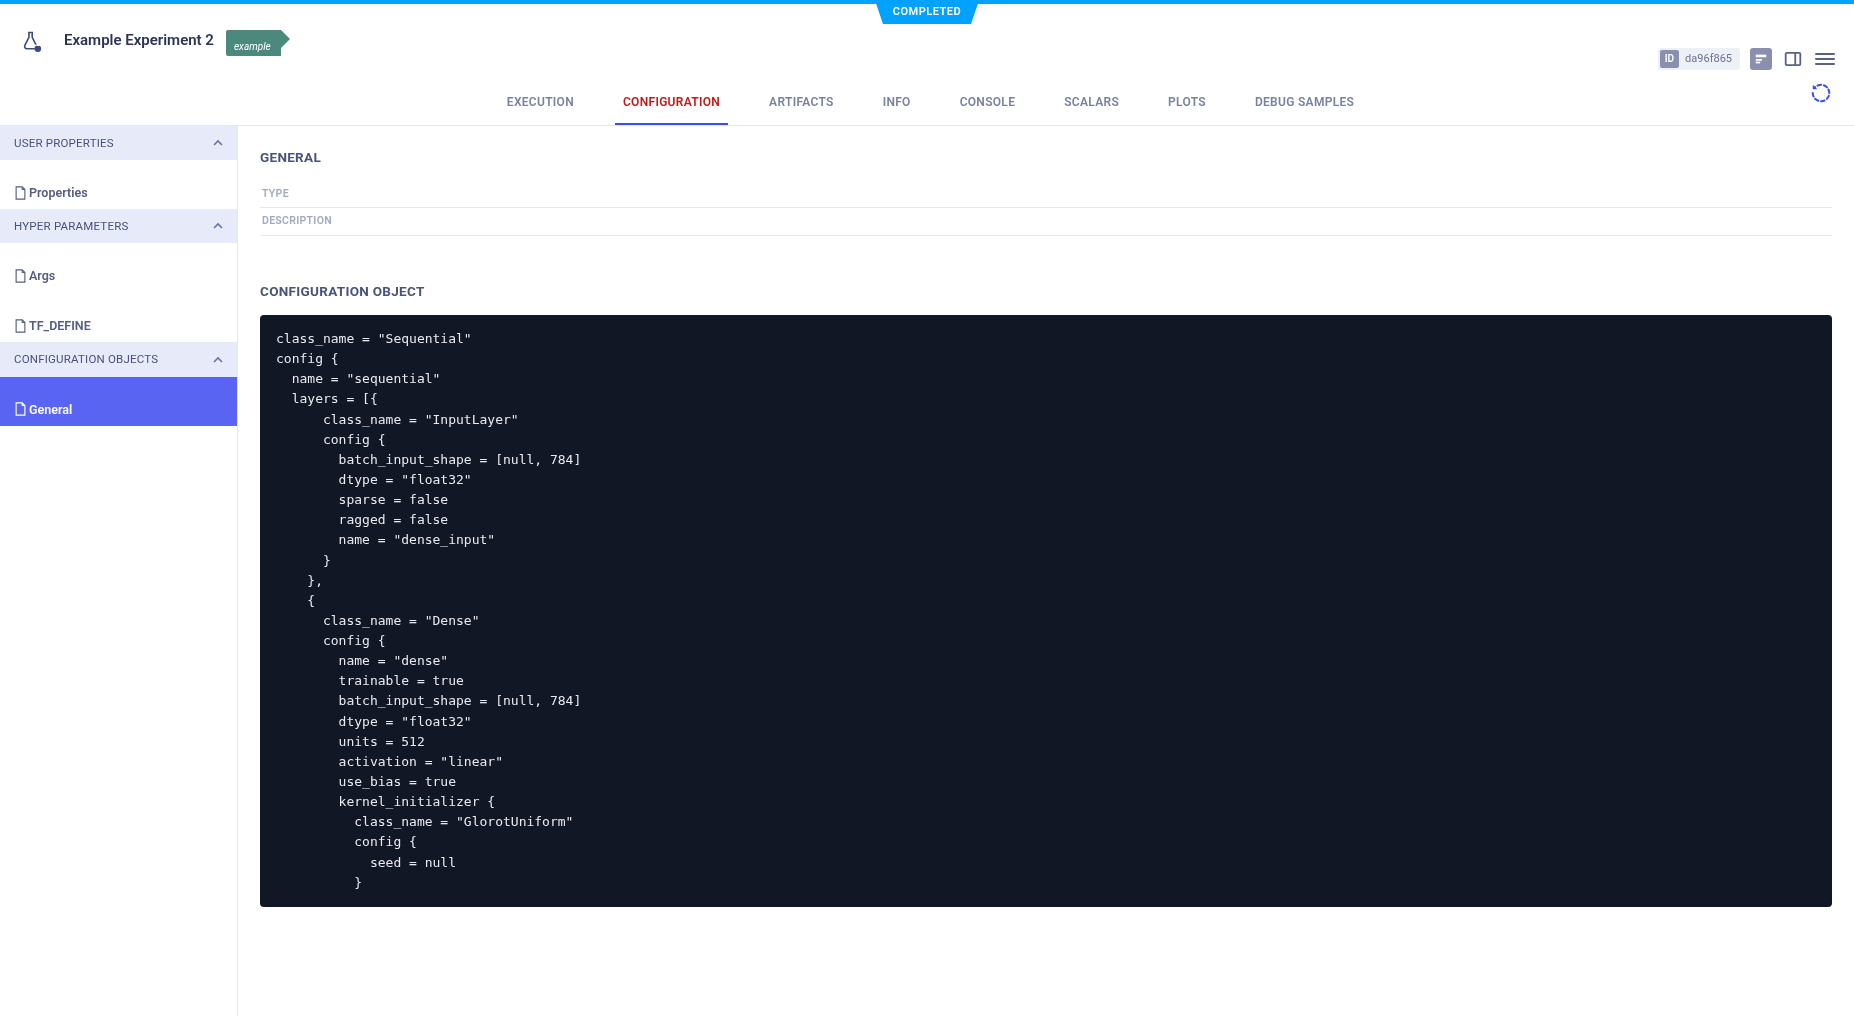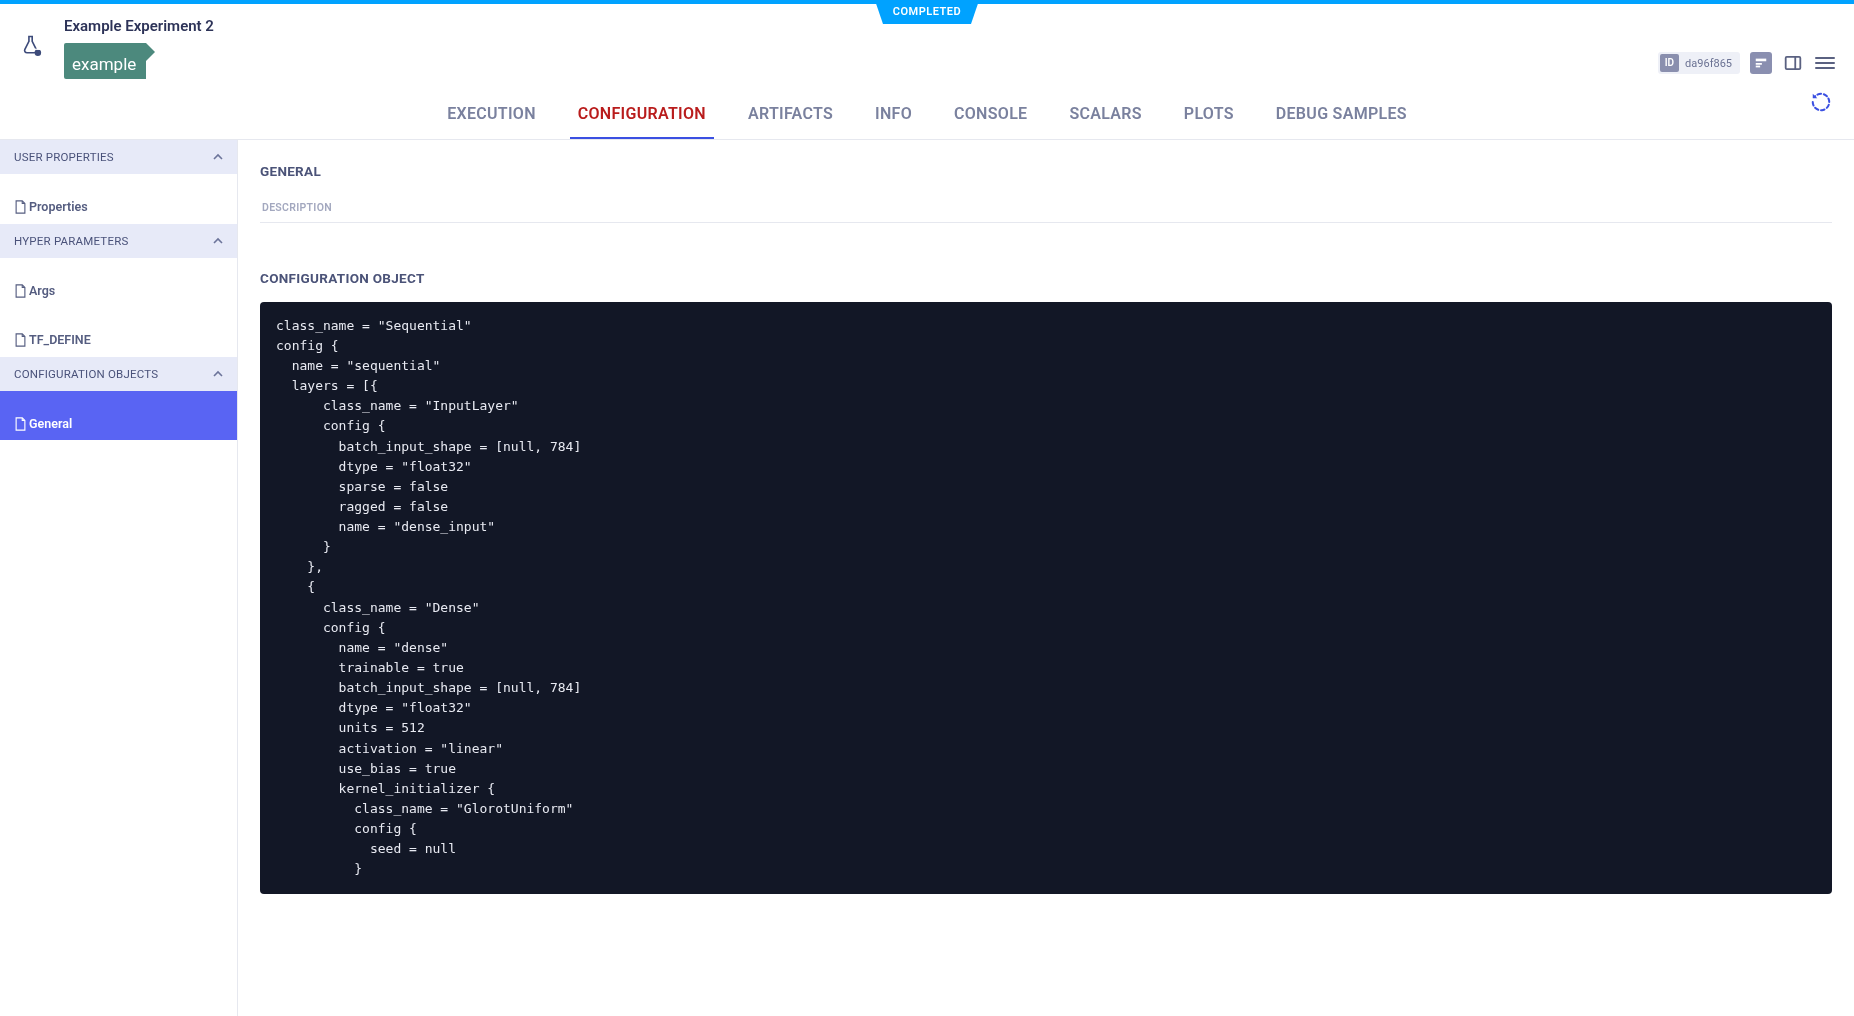--- a/index.html
+++ b/index.html
@@ -50,36 +50,37 @@
     align-items: center;
     padding: 12px 18px 6px 20px;
   }
   .exp-icon {
     width: 26px; height: 26px;
     margin-right: 18px;
     color: #3d4b7a;
   }
   .header-left {
     display: flex;
-    flex-direction: column;
-    gap: 6px;
+    flex-direction: row;
+    gap: 12px;
   }
   .exp-title {
     font-size: 15px;
     font-weight: 600;
     color: var(--text-dark);
   }
   .tag-row { display: flex; }
   .tag {
     background: var(--tag-bg);
     color: #fff;
-    font-size: 17px;
+    font-size: 10px;
     padding: 10px 10px 2px 8px;
     position: relative;
     border-radius: 2px 0 0 2px;
+    font-style: italic;
   }
   .tag::after {
     content: "";
     position: absolute;
     right: -9px; top: 0;
     border-top: 9px solid transparent;
     border-bottom: 9px solid transparent;
     border-left: 9px solid var(--tag-bg);
   }
   .header-spacer { flex: 1; }
@@ -118,26 +119,27 @@
   .tabs {
     display: flex;
     justify-content: center;
     gap: 34px;
     border-bottom: 1px solid var(--border);
     position: relative;
     padding-top: 8px;
   }
   .tab {
     padding: 10px 4px 14px;
-    font-size: 16px;
+    font-size: 12px;
     font-weight: 600;
     letter-spacing: .3px;
     color: var(--text-muted);
     cursor: pointer;
     position: relative;
+    margin-left: 7px;
   }
   .tab.active {
     color: #b91c1c;
   }
   .tab.active::after {
     content: "";
     position: absolute;
     left: -4px; right: -4px; bottom: 0;
     height: 2px;
     background: #3b50e2;
@@ -357,20 +359,21 @@
             <path d="M2 1h7l3 3v11H2z"></path>
             <path d="M9 1v3h3"></path>
           </svg>
       </span>
       <span>General</span>
     </div>
   </div>
 
   <div class="main">
     <div class="section-title">GENERAL</div>
+    <div class="meta-row">TYPE</div>
     <div class="meta-row">DESCRIPTION</div>
     <div class="section-gap"></div>
     <div class="section-title">CONFIGURATION OBJECT</div>
     <pre class="code-block">class_name = "Sequential"
 config {
   name = "sequential"
   layers = [{
       class_name = "InputLayer"
       config {
         batch_input_shape = [null, 784]

